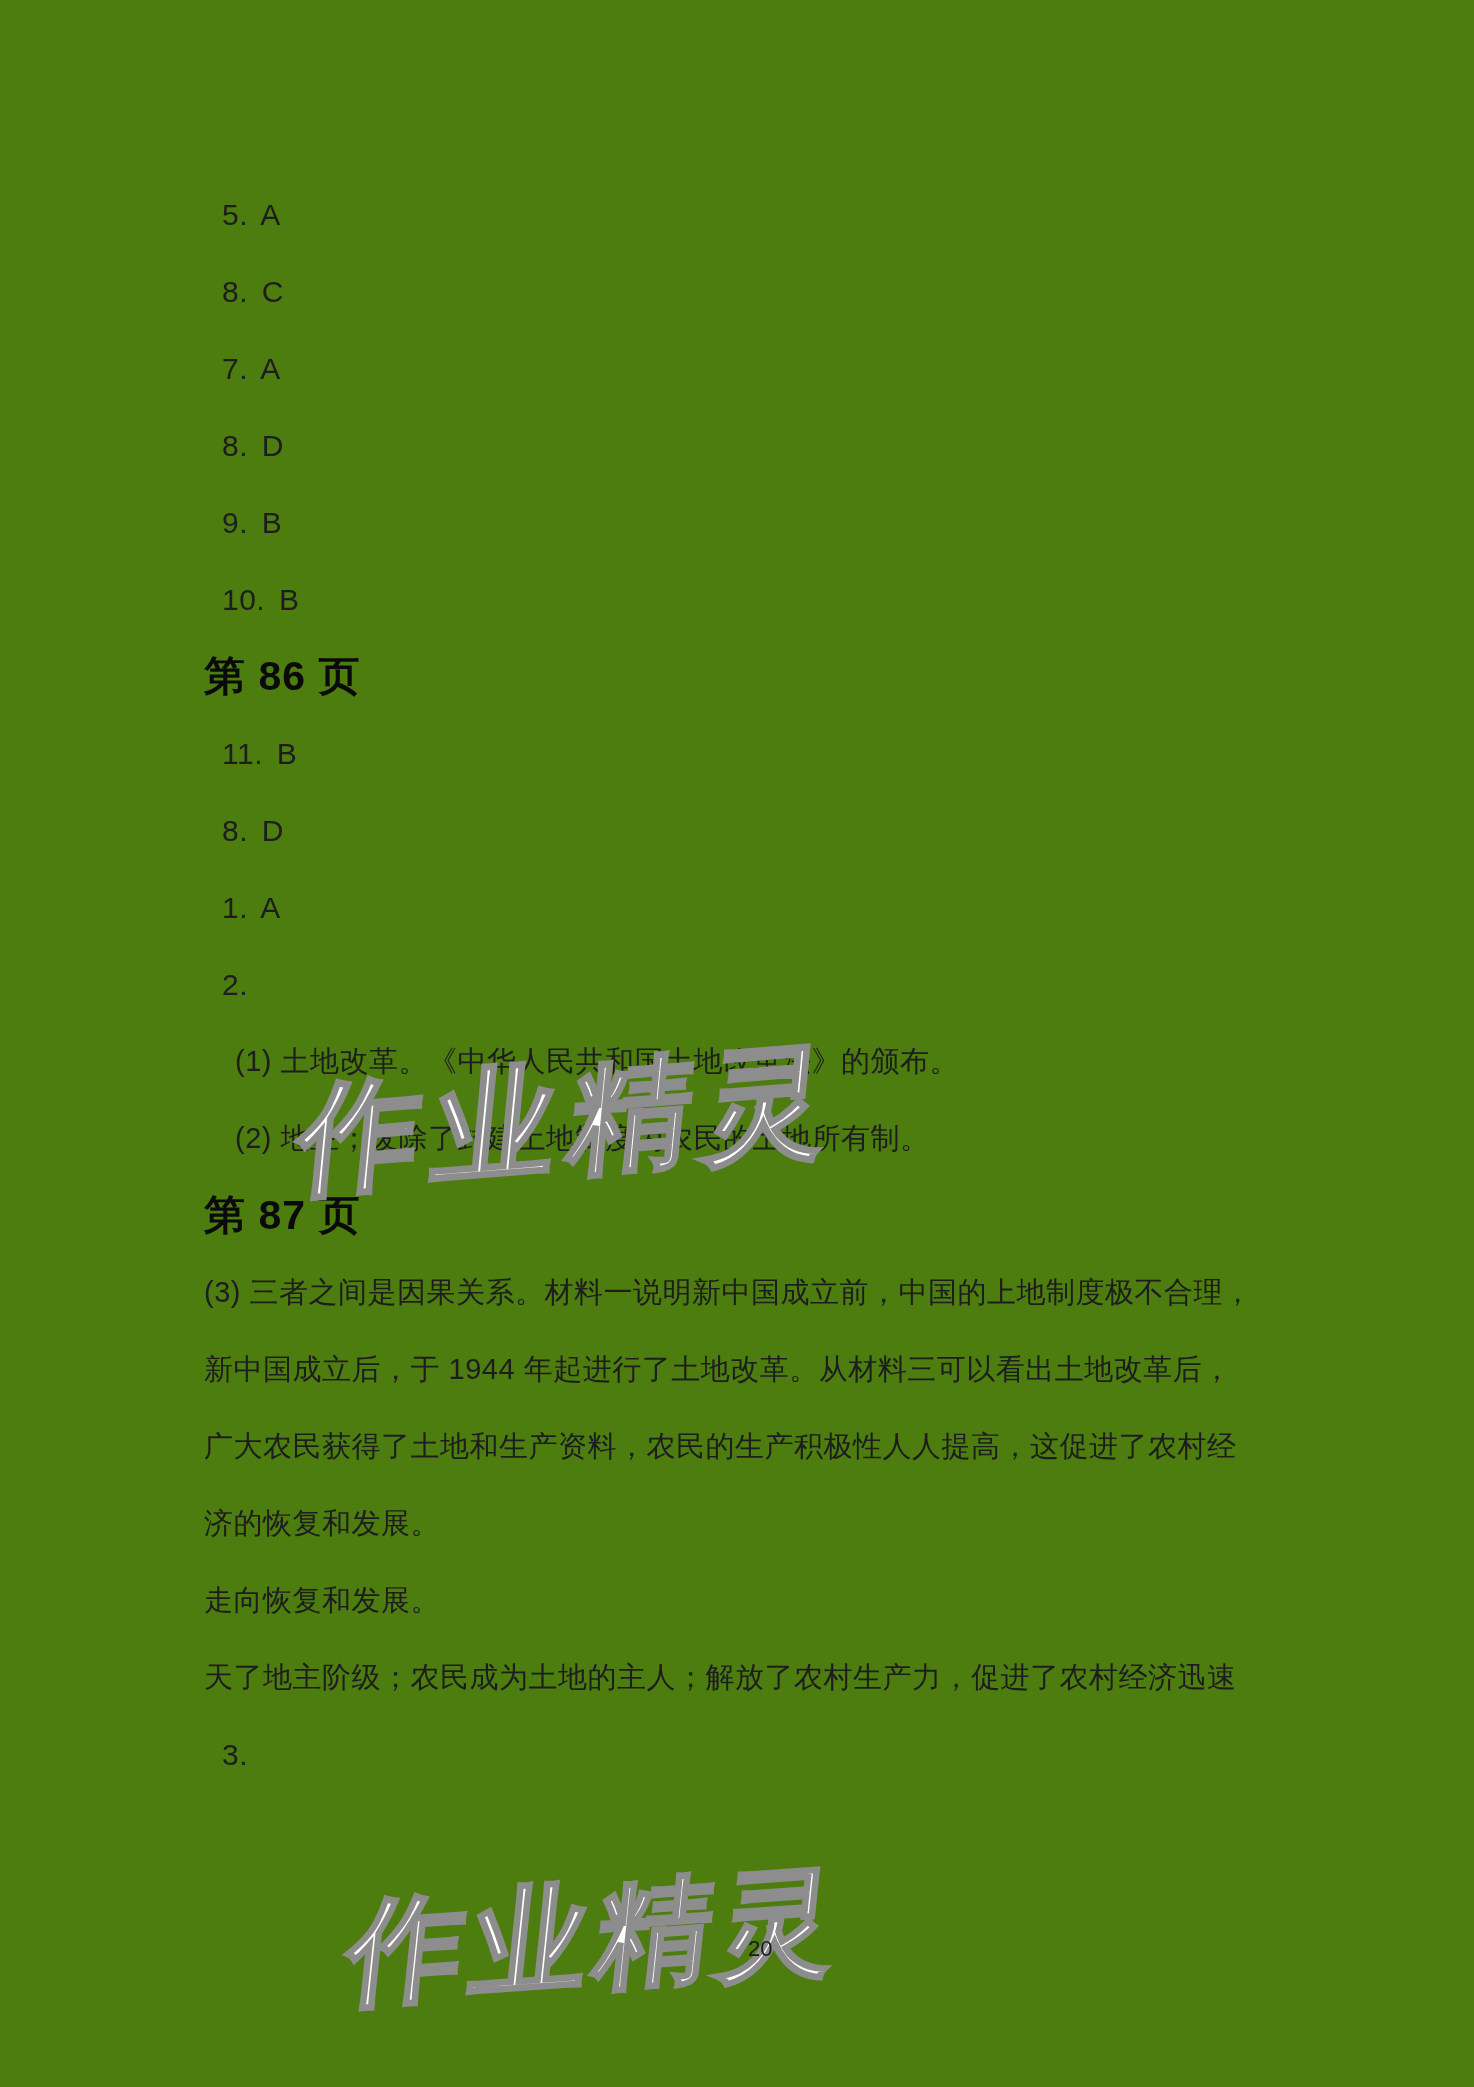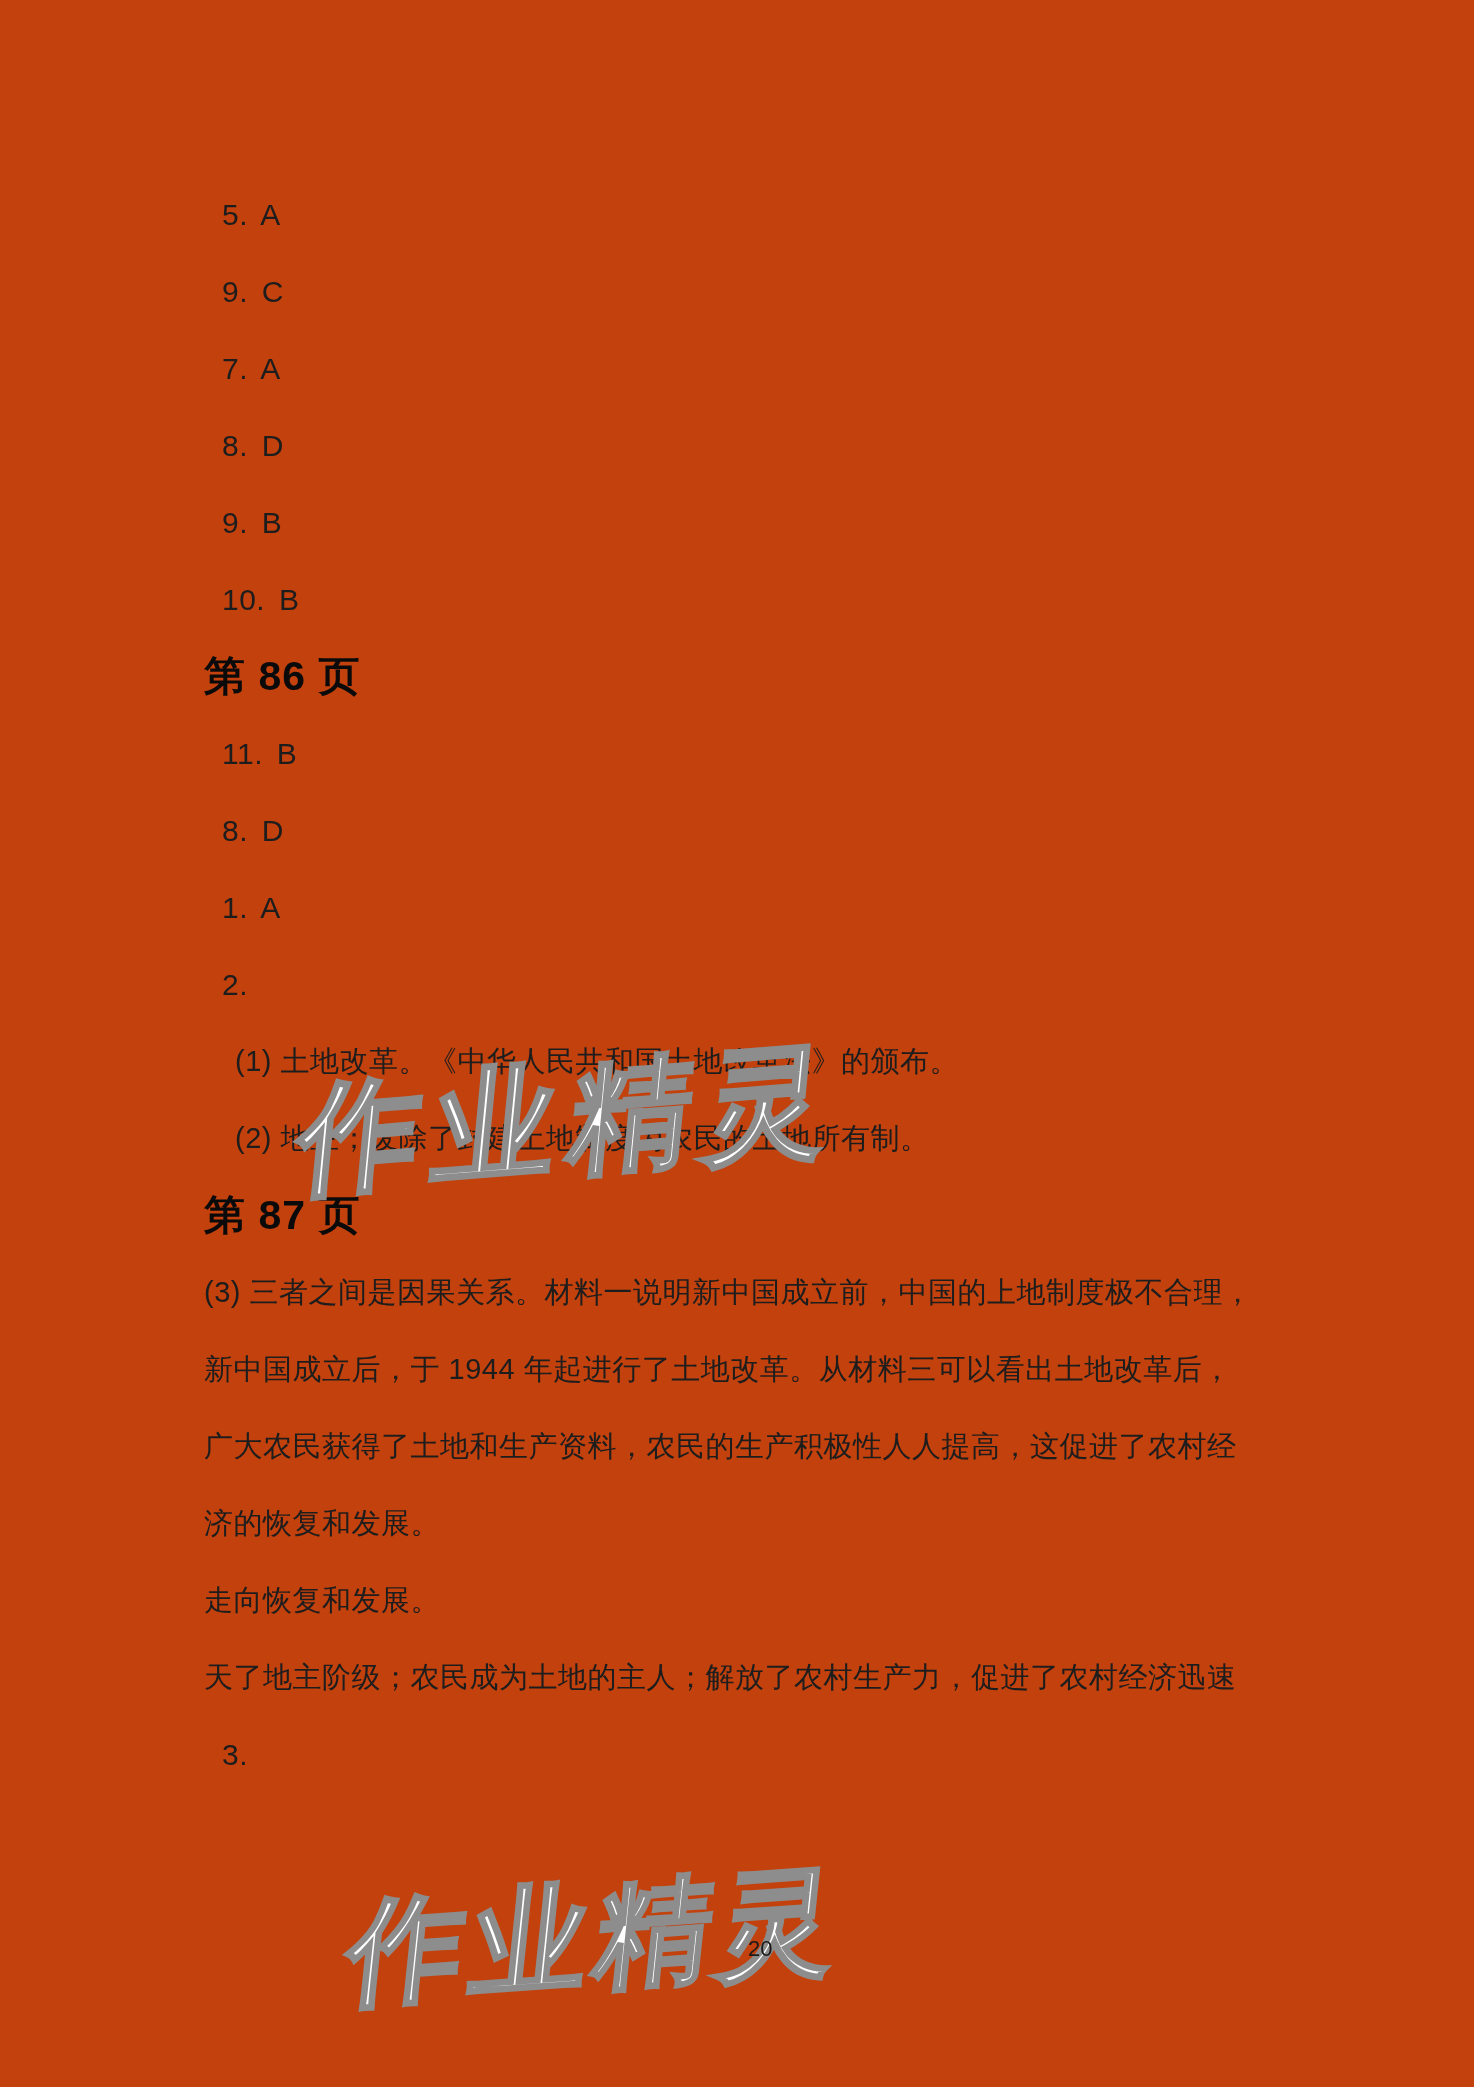--- a/index.html
+++ b/index.html
@@ -5,21 +5,21 @@
   html, body {
     margin: 0;
     padding: 0;
     background: #e9e9e9;
   }
   .page {
     position: relative;
     width: 1474px;
     height: 2087px;
     margin: 0 auto;
-    background: #c2410c;
+    background: #4d7c0f;
     overflow: hidden;
     font-family: "Liberation Sans", "DejaVu Sans", sans-serif;
     color: #1d1d1d;
   }
   .content {
     position: absolute;
     left: 204px;
     right: 200px;
     top: 176px;
     z-index: 1;
@@ -80,21 +80,21 @@
     margin-left: 24px;
   }
 </style>
 </head>
 <body>
 
 <div class="page">
 
   <div class="content">
     <div class="line answer">5. A</div>
-    <div class="line answer">9. C</div>
+    <div class="line answer">8. C</div>
     <div class="line answer">7. A</div>
     <div class="line answer">8. D</div>
     <div class="line answer">9. B</div>
     <div class="line answer">10. B</div>
 
     <div class="line heading">第 86 页</div>
 
     <div class="line answer">11. B</div>
     <div class="line answer">8. D</div>
     <div class="line answer">1. A</div>

